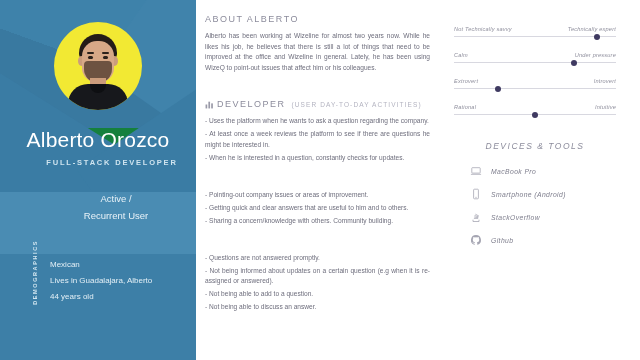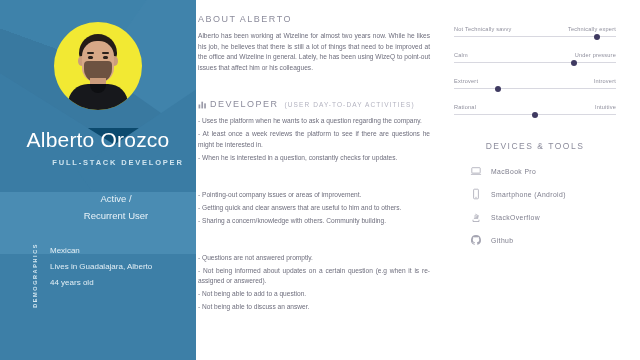--- a/index.html
+++ b/index.html
@@ -7,21 +7,21 @@
   body {
     font-family:"Liberation Sans", sans-serif;
     background:#ffffff;
     overflow:hidden;
   }
   .page { position:relative; width:640px; height:360px; display:flex; }
 
   
   .sidebar {
     position:relative; width:196px; height:360px;
-    background:#0c4a6e; overflow:hidden; flex:0 0 196px;
+    background:#15803d; overflow:hidden; flex:0 0 196px;
   }
   .shape { position:absolute; pointer-events:none; }
   .shape-a { top:0; left:0; width:196px; height:128px;
     background:linear-gradient(200deg,#3e82aa 0%, #3e82aa 50%, #3979a0 50%); }
   .shape-b { top:105px; left:-40px; width:150px; height:110px;
     background:#3a7ca4; transform:rotate(32deg); }
   .shape-c { top:112px; left:96px; width:170px; height:120px;
     background:#3a7ca4; transform:rotate(-34deg); }
   .shape-d { top:192px; left:0; width:196px; height:62px; background:#4a8cb3; }
   .shape-e { top:254px; left:0; width:196px; height:106px; background:#3d7fa7; }
@@ -56,46 +56,46 @@
     background:#2b211b; border-radius:1px; }
   .neck { position:absolute; left:18px; top:44px; width:16px; height:12px;
     background:#cb9c7c; }
   .shirt { position:absolute; left:-4px; top:50px; width:60px; height:32px;
     background:#17181c; border-radius:20px 20px 0 0; }
   .collar { position:absolute; left:18px; top:50px; width:16px; height:9px;
     background:#0e0f12; border-radius:0 0 8px 8px; }
 
   .name { position:absolute; top:128px; left:0; width:196px; text-align:center;
     color:#ffffff; font-size:21px; font-weight:400; letter-spacing:.2px; }
-  .role { position:absolute; top:158px; left:6px; width:224px; text-align:center;
+  .role { position:absolute; top:158px; left:0; width:224px; text-align:center;
     color:#cfe4ef; font-size:7.5px; letter-spacing:1.8px; font-weight:700; }
   .status { position:absolute; top:190px; left:0; width:232px; text-align:center;
     color:#e8f2f8; font-size:9.5px; line-height:17px; }
 
   .demo { position:absolute; top:243px; left:0; width:177px; height:62px;
-    display:flex; align-items:flex-start; }
+    display:flex; align-items:flex-end; }
   .demo-label { writing-mode:vertical-rl; transform:rotate(180deg);
     font-size:5.5px; letter-spacing:1.6px; color:#d3e7f1; font-weight:700;
     margin-left:32px; }
   .demo-list { margin-left:12px; }
   .demo-list div { color:#e3eff6; font-size:8px; line-height:16px; }
 
   
-  .middle { flex:0 0 250px; padding:14px 16px 0 2px; }
+  .middle { flex:0 0 250px; padding:14px 16px 0 9px; }
   .sec { margin-bottom:6px; }
   .sec-head { display:flex; align-items:center; gap:3px; margin-bottom:7px; }
   .sec-ico { width:9px; height:9px; flex:0 0 9px; display:block; color:#9a9aa8; }
   .sec-title { font-size:9px; letter-spacing:1.5px; color:#8c8c9c; font-weight:400; }
   .sec-sub { font-size:6.5px; letter-spacing:1.1px; color:#b3b3c0; margin-left:3px; }
   .body-txt { font-size:6.6px; line-height:10.6px; color:#6e6e7d; text-align:justify; }
   .bullets div { font-size:6.6px; line-height:10.6px; color:#6e6e7d; margin-bottom:2.5px;
     text-align:justify; }
 
   
-  .right { flex:1; padding:26px 24px 0 8px; }
+  .right { flex:1; padding:26px 24px 0 8px;font-style:italic; }
   .sliders { margin-bottom:26px; }
   .slider { margin-bottom:15px; }
   .slider-lbls { display:flex; justify-content:space-between; margin-bottom:4px; }
   .slider-lbls span { font-size:5.6px; color:#8f8f9d; letter-spacing:.2px; }
   .track { position:relative; height:1px; background:#d8d8e0; width:100%; }
   .knob { position:absolute; top:50%; width:6px; height:6px; border-radius:50%;
     background:#3f3a61; transform:translate(-50%,-50%); }
 
   .dev-title { text-align:center; font-size:8.5px; letter-spacing:1.5px;
     color:#8c8c9c; margin-bottom:14px; }

